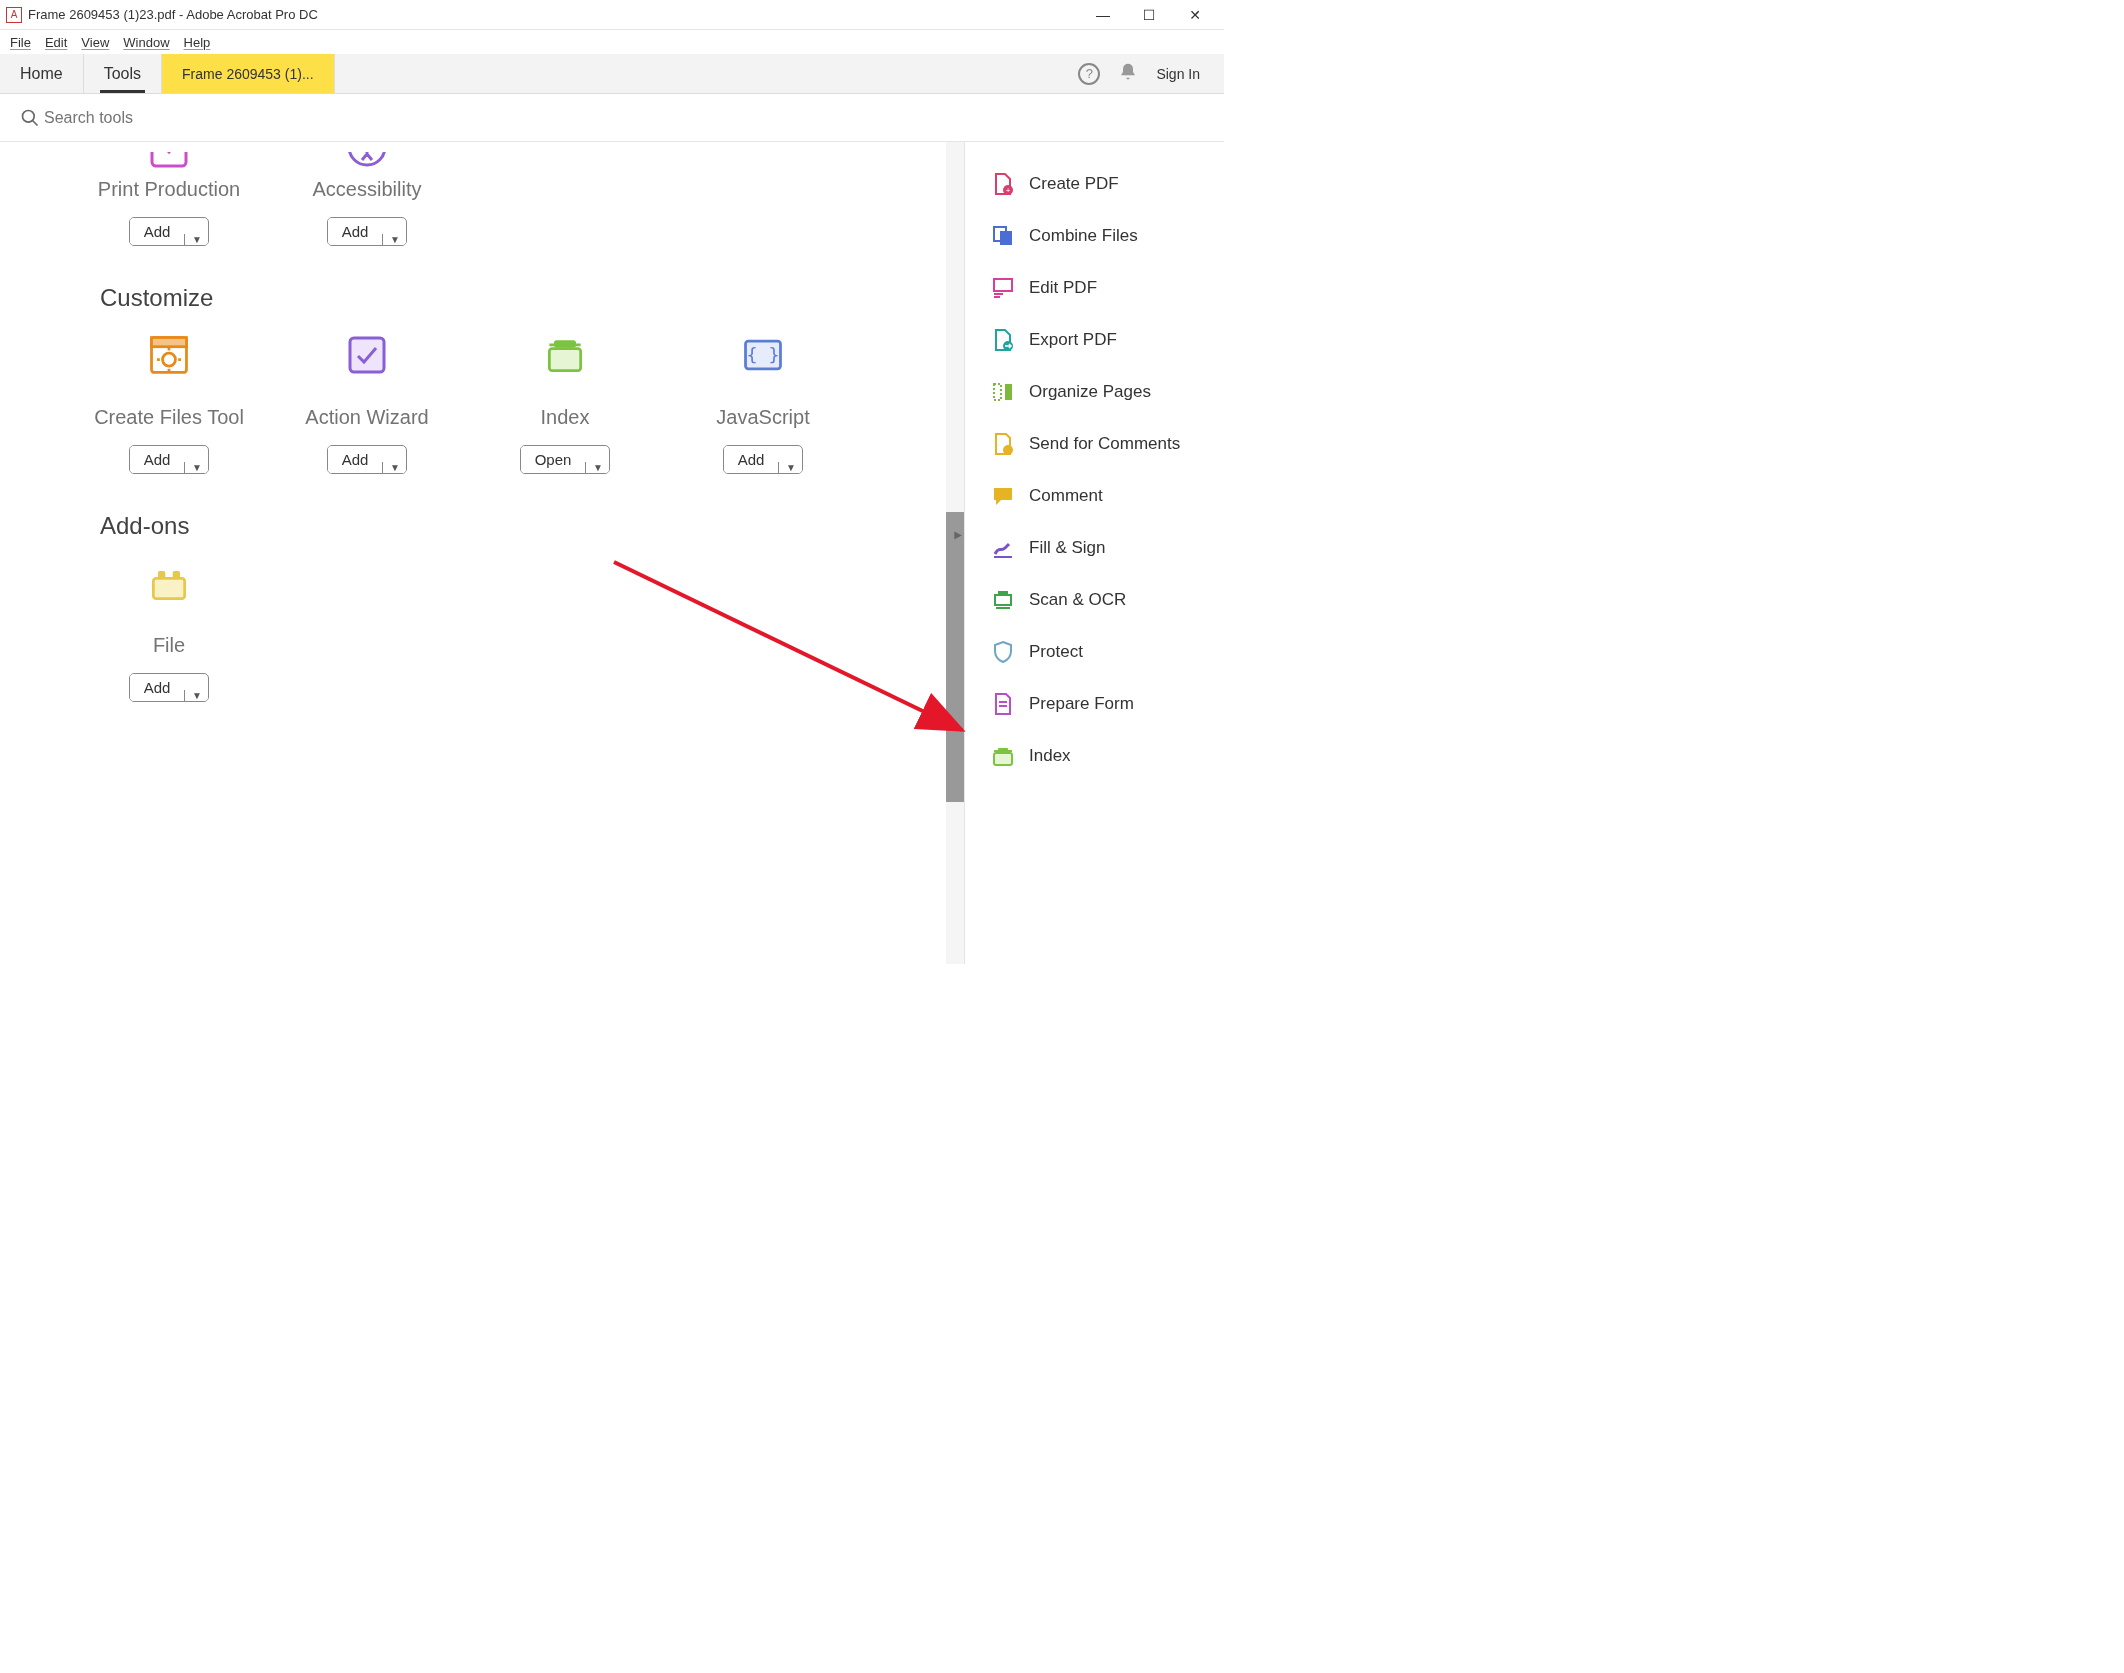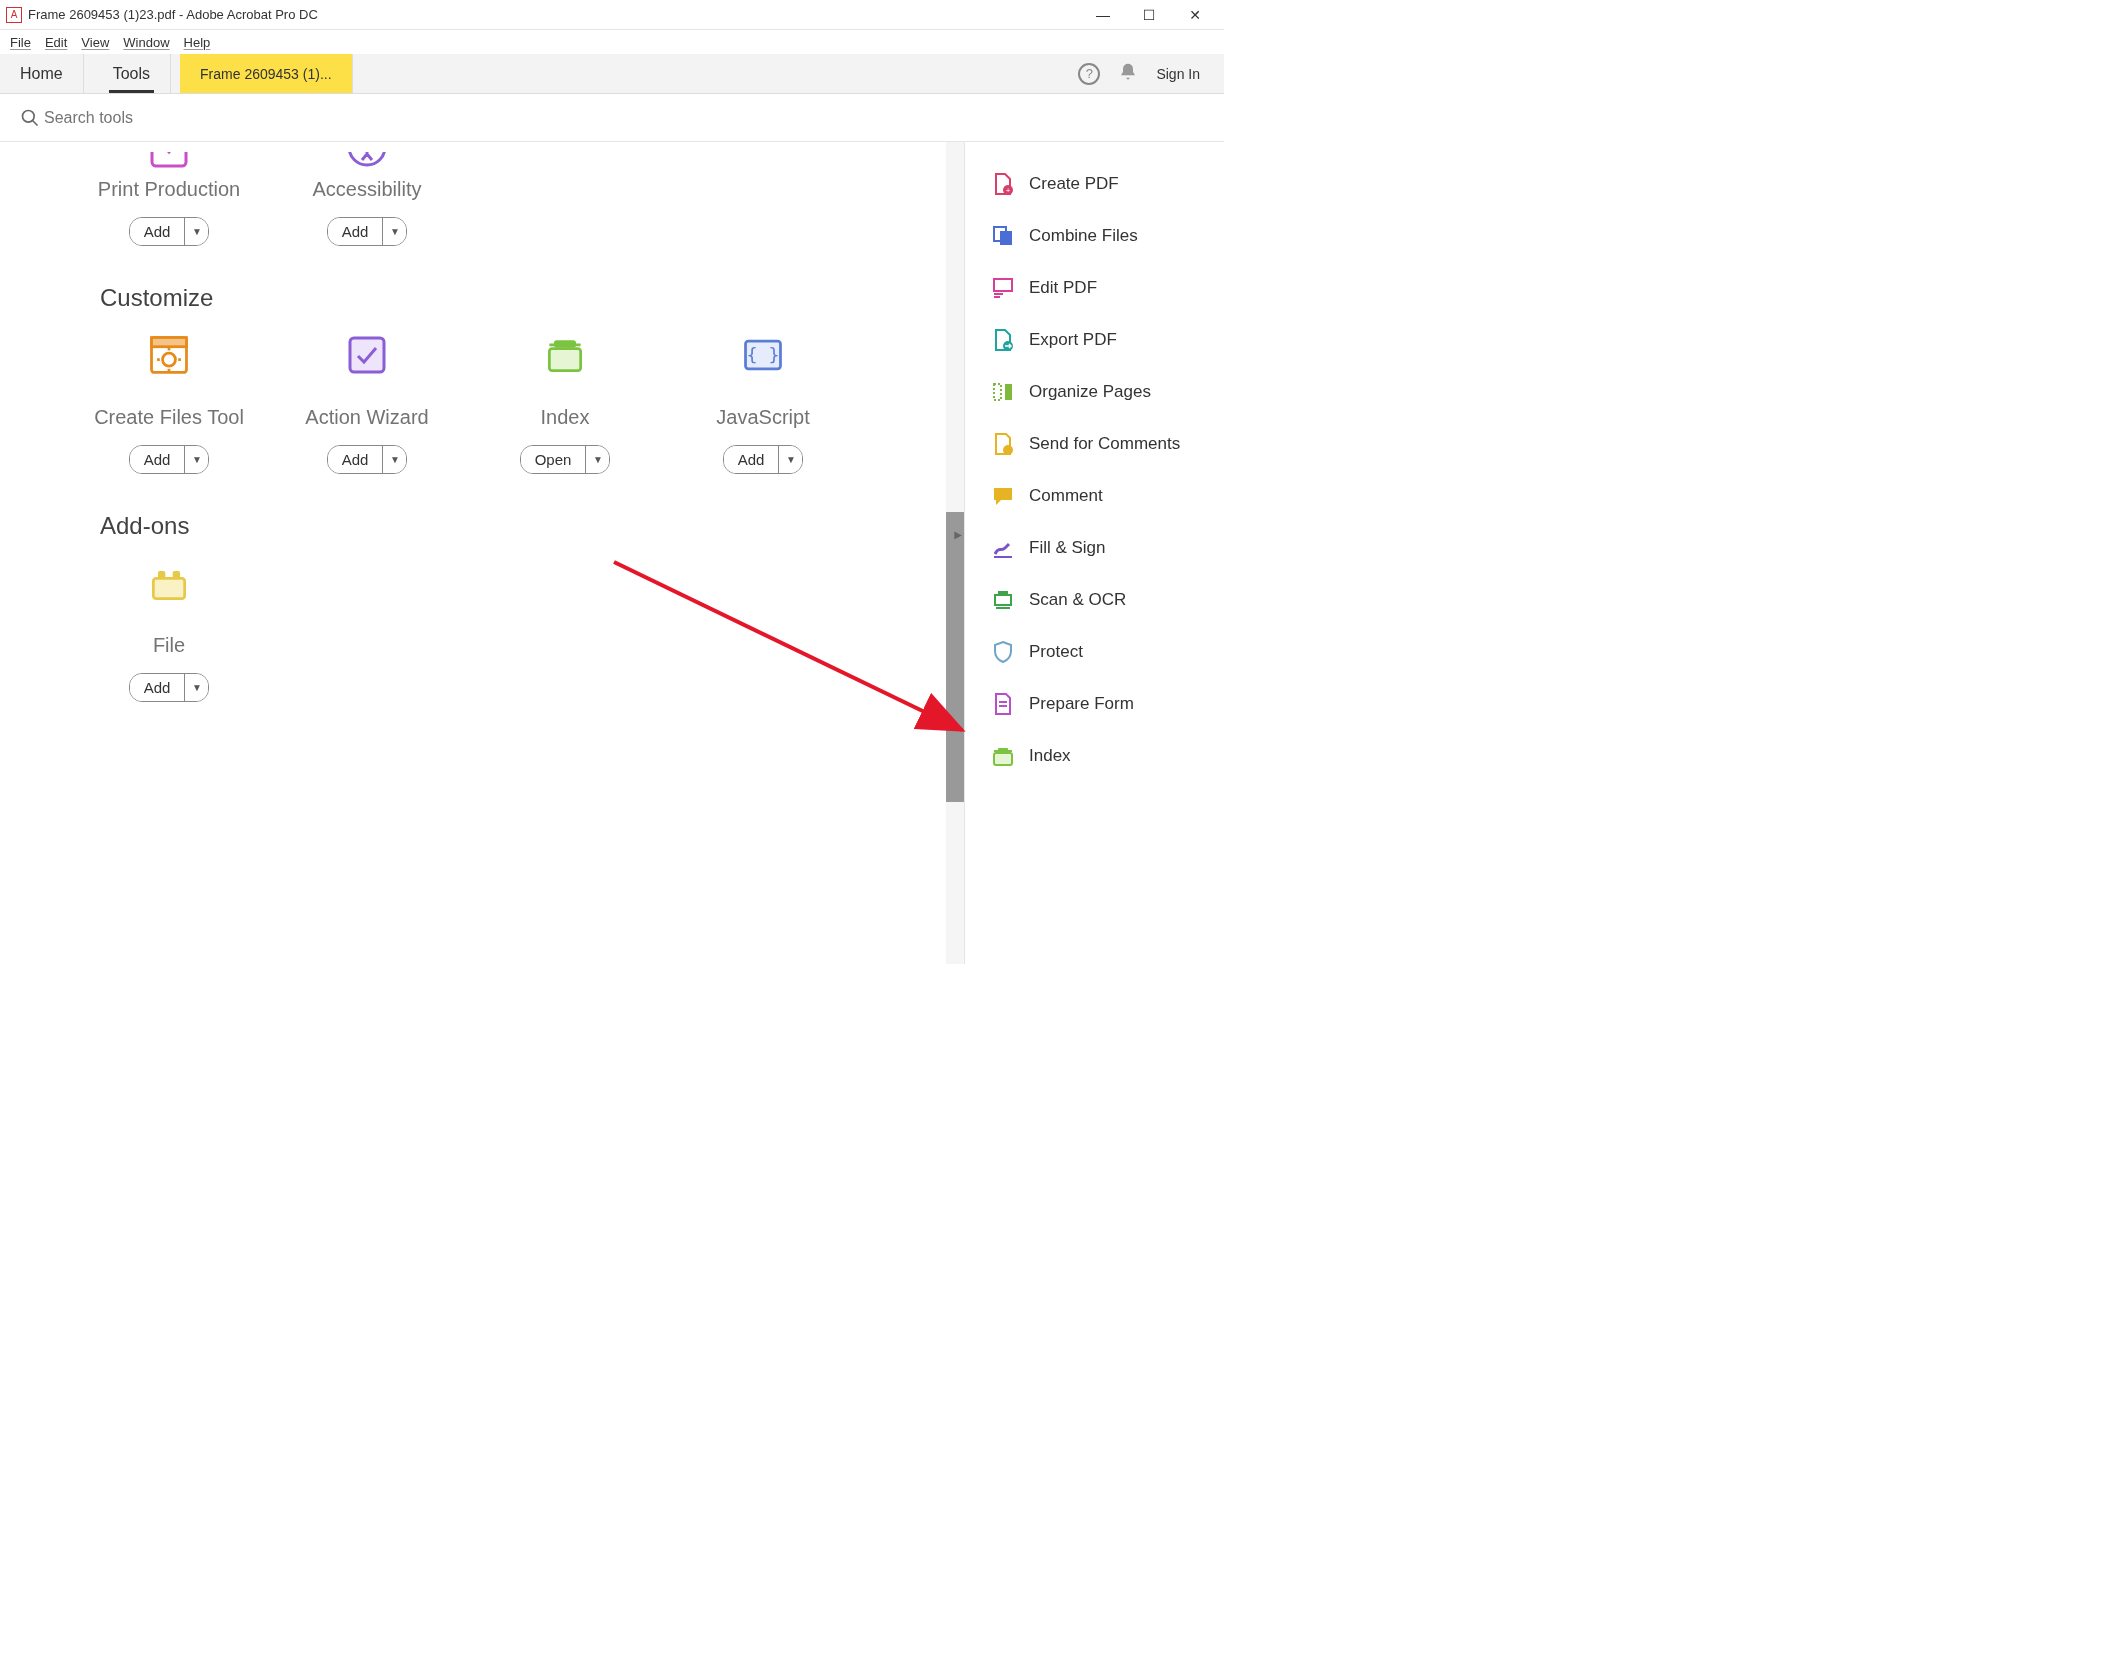--- a/index.html
+++ b/index.html
@@ -48,21 +48,20 @@
     background: #fff;
   }
   .menubar span { text-decoration: underline; text-decoration-color: #999; text-underline-offset: 2px; }
   
   .toptabs {
     height: 40px;
     background: #f3f3f3;
     display: flex;
     align-items: stretch;
     border-bottom: 1px solid #ddd;
-    gap: 9px;
   }
   .toptab {
     padding: 0 20px;
     display: flex;
     align-items: center;
     font-size: 16px;
     color: #333;
     border-right: 1px solid #ddd;
   }
   .toptab.active {
@@ -190,22 +189,23 @@
     font-size: 20px;
     color: #737373;
     margin-top: 28px;
     margin-bottom: 16px;
     white-space: nowrap;
   }
   .tool-card .tool-label-top { margin-top: 8px; }
   .split-btn {
     display: inline-flex;
     border: 1px solid #888;
-    border-radius: 13px;
+    border-radius: 5px;
     overflow: hidden;
+    align-items: flex-end;
   }
   .split-btn .main-btn {
     padding: 5px 14px;
     font-size: 15px;
     color: #333;
     background: #fff;
   }
   .split-btn .drop {
     width: 24px;
     border-left: 1px solid #888;

